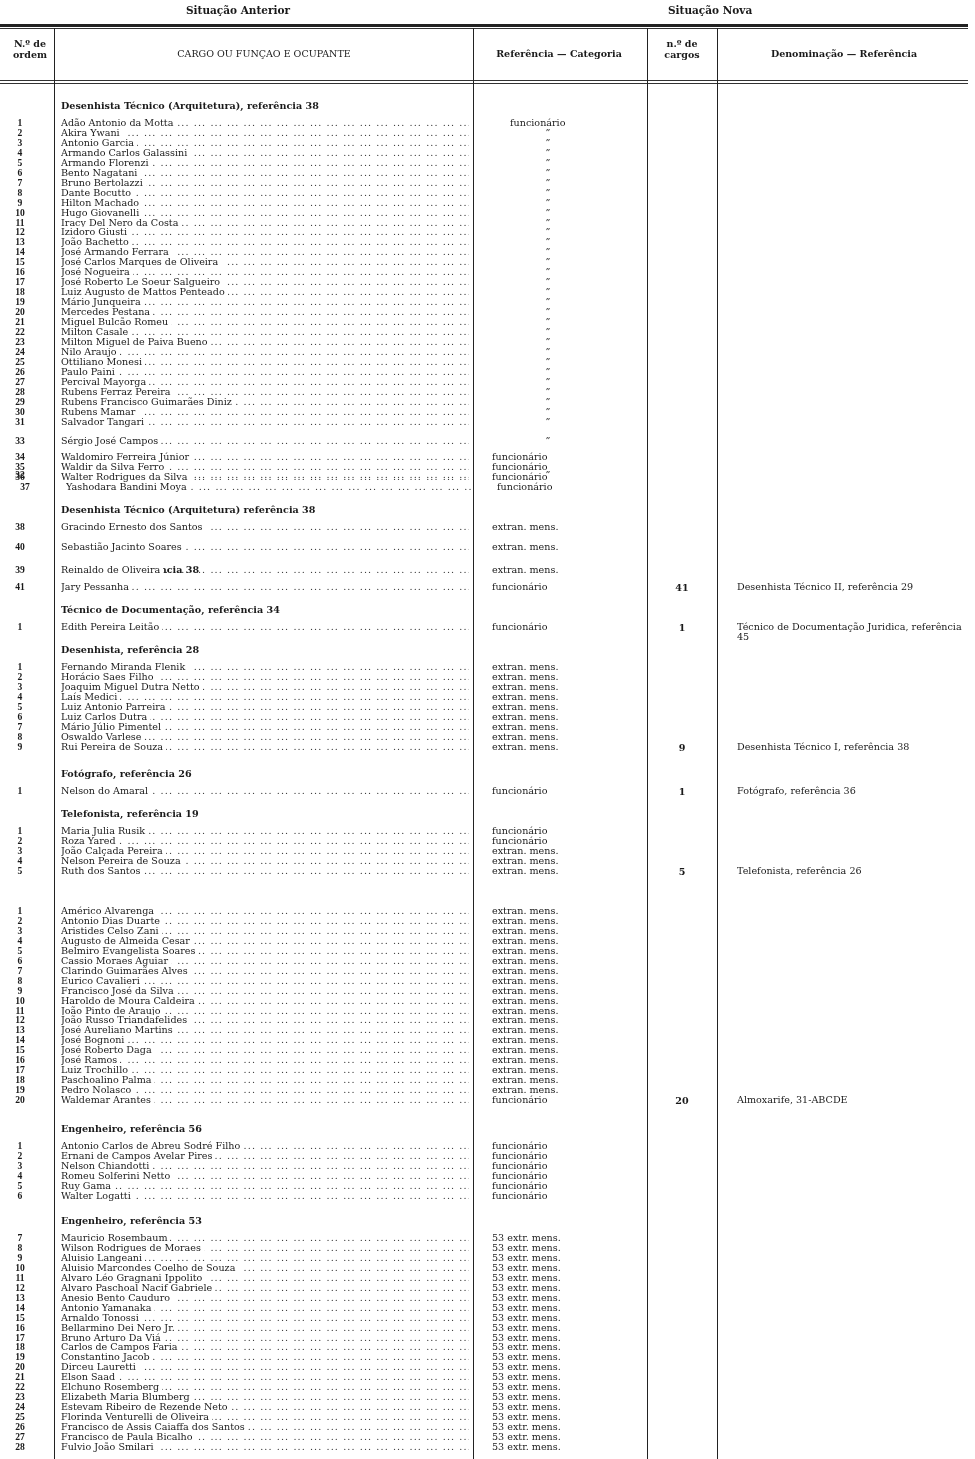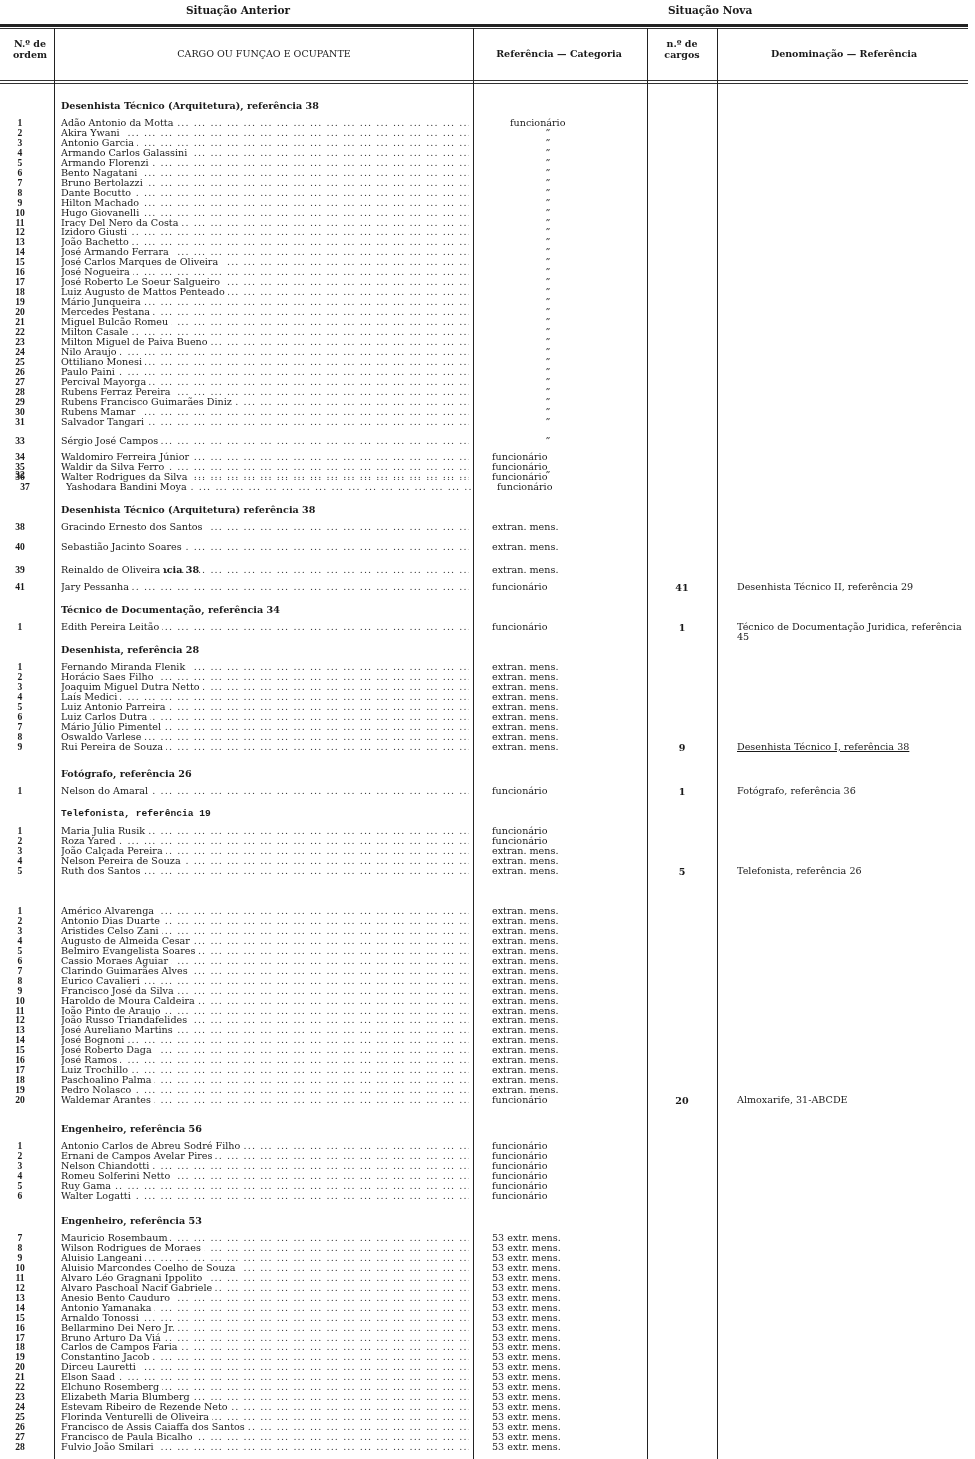--- a/index.html
+++ b/index.html
@@ -311,30 +311,30 @@
       <span class="num">8</span>
       <span class="name"><span class="dots"> ... ... ... ... ... ... ... ... ... ... ... ... ... ... ... ... ... ... ... ... ... ... ... ... ... ... ... ... ... ... ... ... ... ... ... ... ... ... ... ...</span><span class="txt">Oswaldo Varlese</span></span>
       <span class="cat">extran. mens.</span>
     </div>
     <div class="row" style="top: 741.6px; left: 0px; width: 660px;">
       <span class="num">9</span>
       <span class="name"><span class="dots"> ... ... ... ... ... ... ... ... ... ... ... ... ... ... ... ... ... ... ... ... ... ... ... ... ... ... ... ... ... ... ... ... ... ... ... ... ... ... ... ...</span><span class="txt">Rui Pereira de Souza</span></span>
       <span class="cat">extran. mens.</span>
     </div>
     <div class="newnum" style="top: 741.6px;">9</div>
-    <div class="newden" style="top: 741.6px; text-decoration: underline;">Desenhista Técnico I, referência 38</div>
+    <div class="newden" style="top: 741.6px;">Desenhista Técnico I, referência 38</div>
     <div class="section" style="top: 768px;">Fotógrafo, referência 26</div>
     <div class="row" style="top: 786px; left: 0px; width: 660px;">
       <span class="num">1</span>
       <span class="name"><span class="dots"> ... ... ... ... ... ... ... ... ... ... ... ... ... ... ... ... ... ... ... ... ... ... ... ... ... ... ... ... ... ... ... ... ... ... ... ... ... ... ... ...</span><span class="txt">Nelson do Amaral</span></span>
       <span class="cat">funcionário</span>
     </div>
     <div class="newnum" style="top: 786px;">1</div>
     <div class="newden" style="top: 786px;">Fotógrafo, referência 36</div>
-    <div class="section" style="top: 808px; font-family: Liberation Mono, monospace;">Telefonista, referência 19</div>
+    <div class="section" style="top: 808px;">Telefonista, referência 19</div>
     <div class="row" style="top: 826px; left: 0px; width: 660px;">
       <span class="num">1</span>
       <span class="name"><span class="dots"> ... ... ... ... ... ... ... ... ... ... ... ... ... ... ... ... ... ... ... ... ... ... ... ... ... ... ... ... ... ... ... ... ... ... ... ... ... ... ... ...</span><span class="txt">Maria Julia Rusik</span></span>
       <span class="cat">funcionário</span>
     </div>
     <div class="row" style="top: 835.95px; left: 0px; width: 660px;">
       <span class="num">2</span>
       <span class="name"><span class="dots"> ... ... ... ... ... ... ... ... ... ... ... ... ... ... ... ... ... ... ... ... ... ... ... ... ... ... ... ... ... ... ... ... ... ... ... ... ... ... ... ...</span><span class="txt">Roza Yared</span></span>
       <span class="cat">funcionário</span>
     </div>

